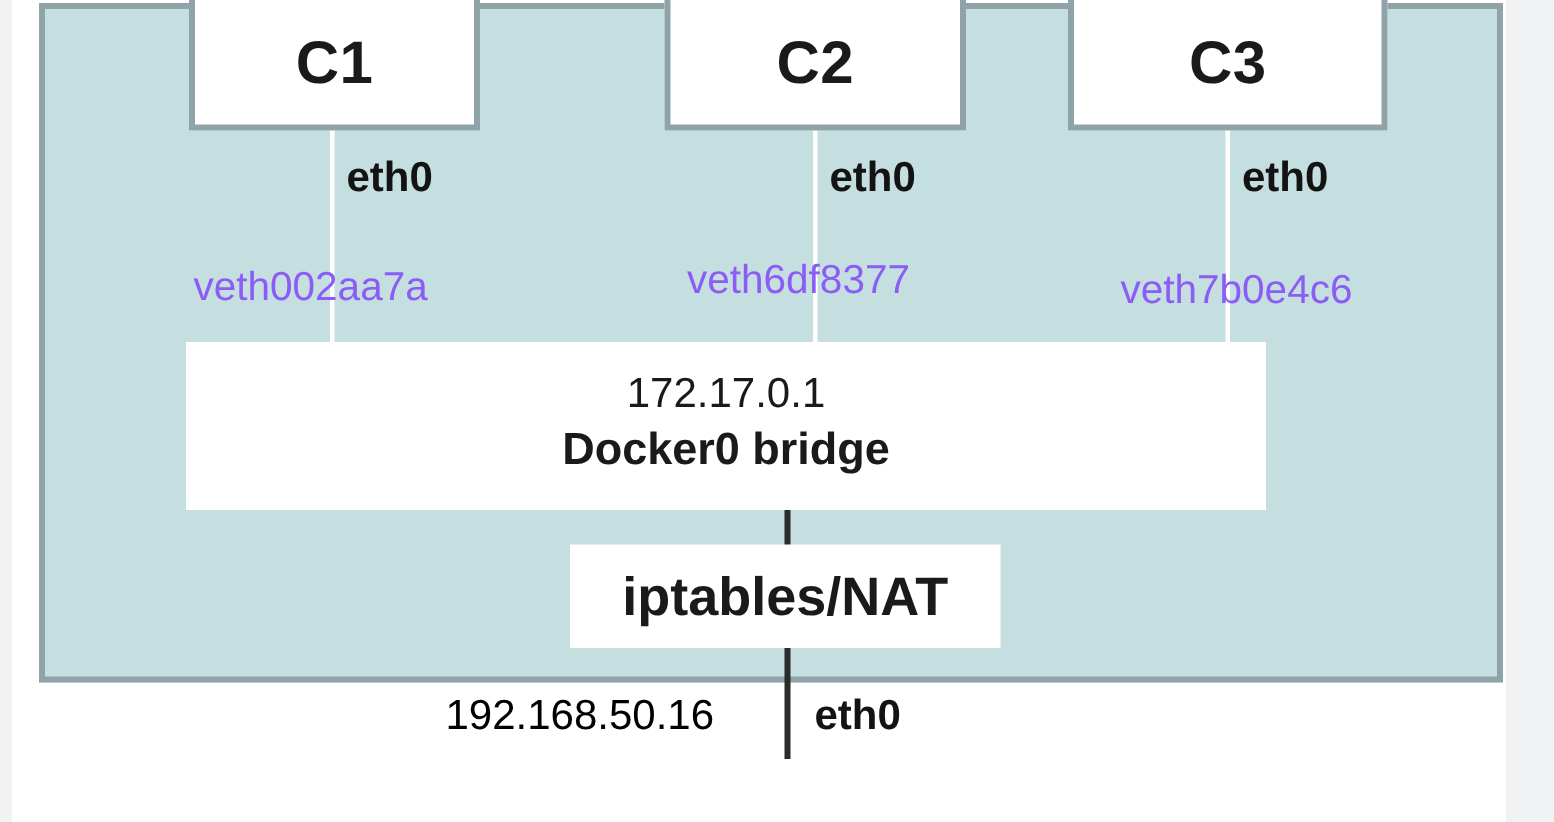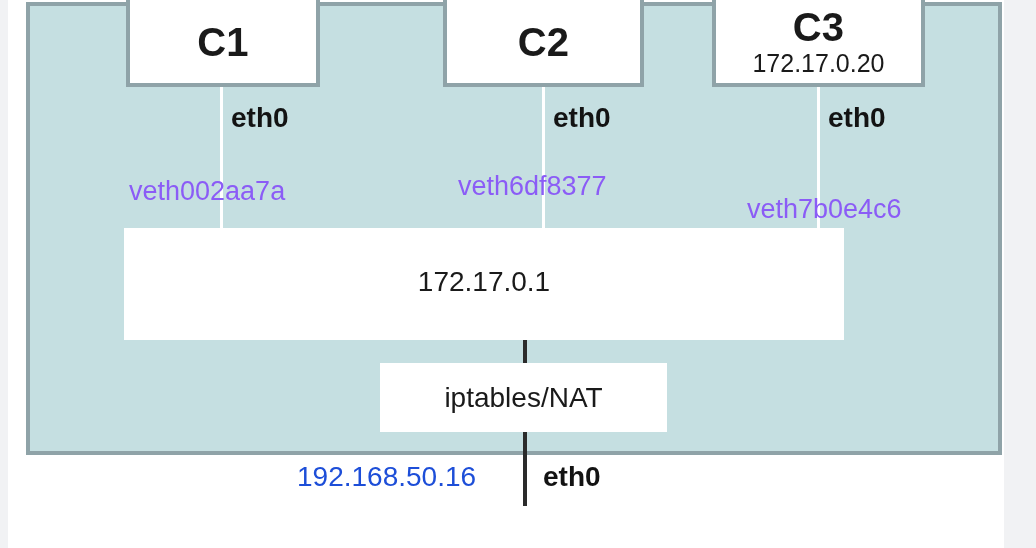--- a/index.html
+++ b/index.html
@@ -95,21 +95,21 @@
   
   .veth-label {
     position: absolute;
     font-size: 27px;
     font-weight: normal;
     color: #8b5cf6;
     white-space: nowrap;
   }
   #veth-label-1 { left: 129px; top: 176px; }
   #veth-label-2 { left: 458px; top: 171px; }
-  #veth-label-3 { left: 747px; top: 194px; }
+  #veth-label-3 { left: 747px; top: 178px; }
 
   
   #bridge-box {
     left: 124px;
     top: 228px;
     width: 720px;
     height: 112px;
     padding-bottom: 4px;
   }
   .bridge-ip {
@@ -134,32 +134,32 @@
   #connector-nat-eth0   { left: 523px; top: 432px; height: 74px; }
 
   
   #nat-box {
     left: 380px;
     top: 363px;
     width: 287px;
     height: 69px;
   }
   .nat-label {
-    font-size: 28px;
-    font-weight: normal;
+    font-size: 36px;
+    font-weight: bold;
   }
 
   
   .host-ip-label {
     position: absolute;
     left: 297px;
     top: 461px;
     font-size: 28px;
     font-weight: normal;
-    color: #1d4ed8;
+    color: #000000;
     white-space: nowrap;
   }
   .host-eth-label {
     position: absolute;
     left: 543px;
     top: 461px;
     font-size: 28px;
     font-weight: bold;
     color: #131313;
     white-space: nowrap;
@@ -181,33 +181,33 @@
   <div class="node-box container-box" id="container-1">
     <div class="container-name">C1</div>
   </div>
 
   <div class="node-box container-box" id="container-2">
     <div class="container-name">C2</div>
   </div>
 
   <div class="node-box container-box" id="container-3">
     <div class="container-name">C3</div>
-    <div class="container-ip">172.17.0.20</div>
   </div>
 
   <div class="eth-label" id="eth-label-1">eth0</div>
   <div class="eth-label" id="eth-label-2">eth0</div>
   <div class="eth-label" id="eth-label-3">eth0</div>
 
   <div class="veth-label" id="veth-label-1">veth002aa7a</div>
   <div class="veth-label" id="veth-label-2">veth6df8377</div>
   <div class="veth-label" id="veth-label-3">veth7b0e4c6</div>
 
   <div class="node-box" id="bridge-box">
     <div class="bridge-ip">172.17.0.1</div>
+    <div class="bridge-name">Docker0 bridge</div>
   </div>
 
   <div class="connector" id="connector-bridge-nat"></div>
 
   <div class="node-box" id="nat-box">
     <div class="nat-label">iptables/NAT</div>
   </div>
 
   <div class="connector" id="connector-nat-eth0"></div>
 

